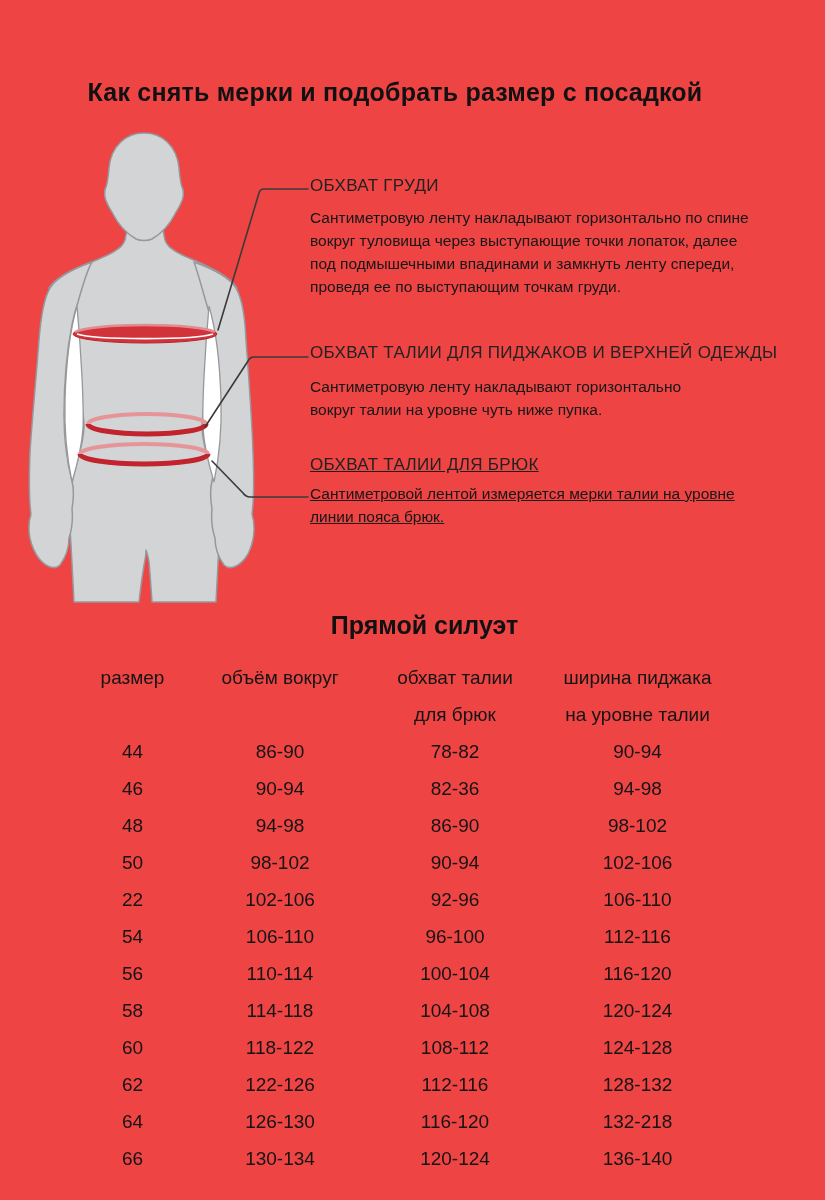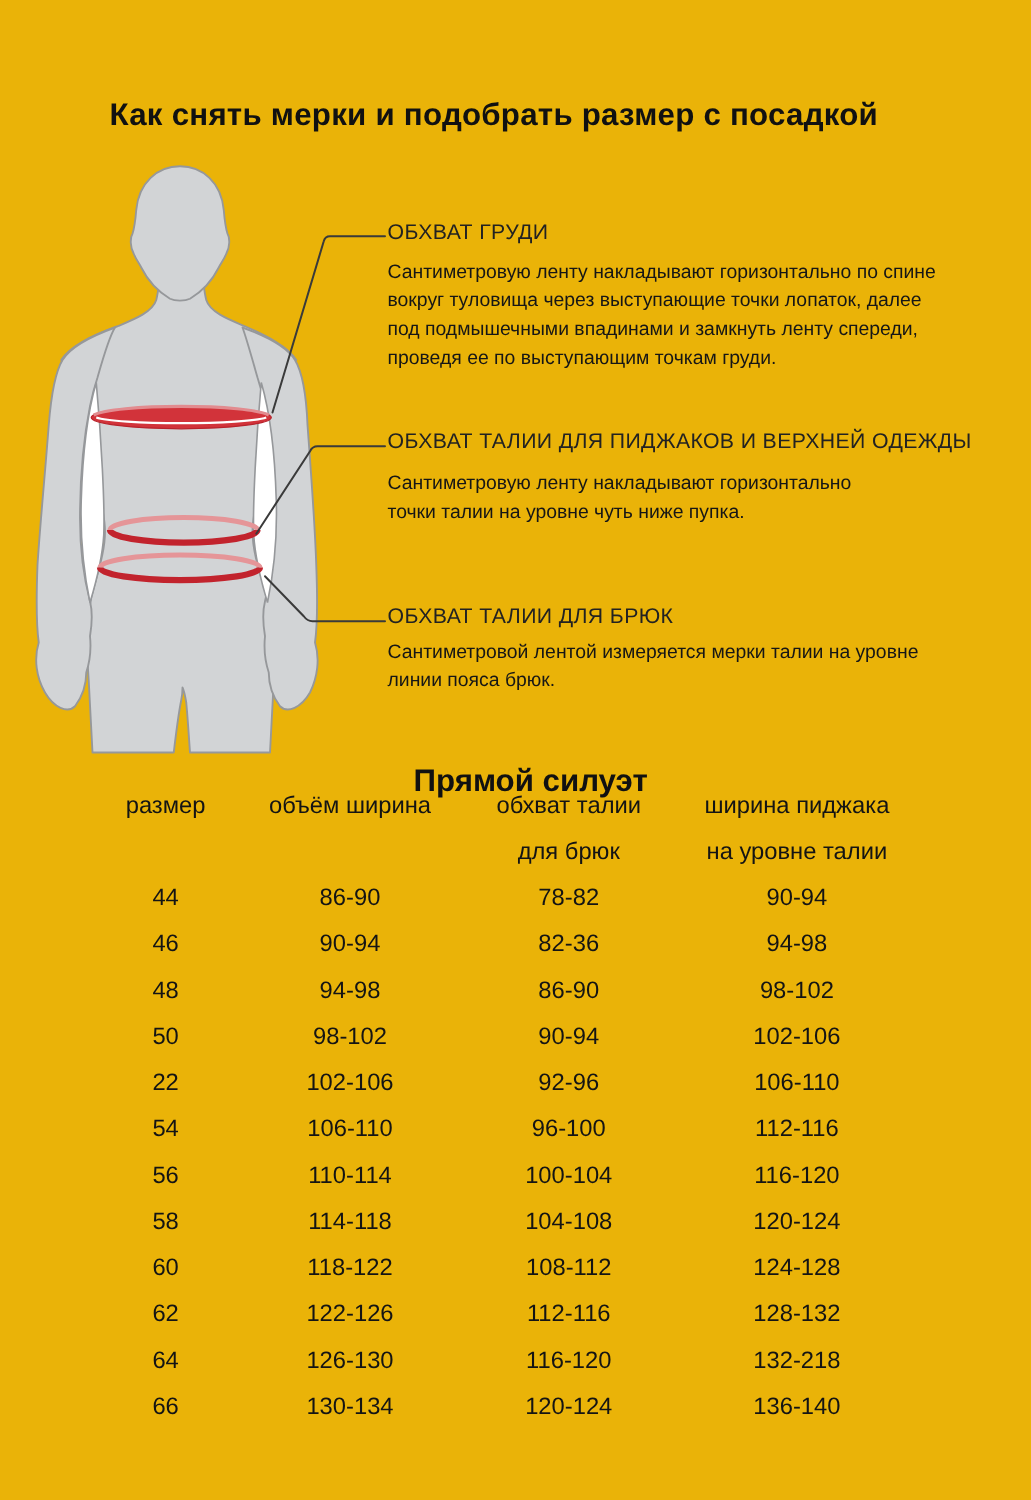--- a/index.html
+++ b/index.html
@@ -1,34 +1,34 @@
 <!DOCTYPE html>
 <html><head>
 <meta charset="utf-8">
 <style>
   html,body{margin:0;padding:0;}
   body{background:#ffffff;font-family:"Liberation Sans",sans-serif;color:#1c1c1c;}
-  .page{position:relative;width:825px;height:1200px;background:#eab308;overflow:hidden;margin:0 auto;}
+  .page{position:relative;width:825px;height:1200px;background:#ef4444;overflow:hidden;margin:0 auto;}
 
   .main-title{position:absolute;left:0;top:78px;width:790px;text-align:center;
     font-size:25px;font-weight:bold;color:#111;letter-spacing:0.2px;}
 
   .figure-svg{position:absolute;left:0;top:0;width:825px;height:610px;}
 
   .annotation{position:absolute;}
   .annotation .ann-title{font-size:17px;color:#222;white-space:nowrap;letter-spacing:0.3px;}
   .annotation .ann-desc{font-size:15.5px;line-height:23px;color:#161616;margin-top:10px;}
   #ann1{left:310px;top:176px;} #ann1 .ann-desc{width:440px;}
   #ann2{left:310px;top:343px;} #ann2 .ann-desc{width:395px;margin-top:12px;}
-  #ann3{left:310px;top:483px;} #ann3 .ann-desc{width:460px;margin-top:7px;}
+  #ann3{left:310px;top:455px;text-decoration:underline;} #ann3 .ann-desc{width:460px;margin-top:7px;}
 
   .table-title{position:absolute;left:0;top:611px;width:825px;text-align:center;
     font-size:25px;font-weight:bold;color:#111;padding-left:12px;}
 
-  .size-table{position:absolute;left:80px;top:626px;width:660px;border-collapse:collapse;table-layout:fixed;}
+  .size-table{position:absolute;left:80px;top:659px;width:660px;border-collapse:collapse;table-layout:fixed;}
   .size-table td,.size-table th{font-weight:normal;font-size:19px;color:#141414;
     text-align:center;vertical-align:middle;height:37px;padding:0;}
   .size-table col.c1{width:105px;} .size-table col.c2{width:190px;}
   .size-table col.c3{width:160px;} .size-table col.c4{width:205px;}
 
   svg .body-fill{fill:#d2d4d6;stroke:#96989b;stroke-width:1.5;stroke-linejoin:round;}
   svg .gap{fill:#ffffff;stroke:#96989b;stroke-width:1.3;}
   svg .callout{fill:none;stroke:#3a3a3a;stroke-width:1.6;stroke-linecap:round;}
 </style>
 </head>
@@ -153,41 +153,41 @@
     <path class="callout" d="M 212 461 L 243 493 Q 246 497 250 497 L 308 497"></path>
   </svg>
 
   <div class="annotation" id="ann1">
     <div class="ann-title">ОБХВАТ ГРУДИ</div>
     <div class="ann-desc">Сантиметровую ленту накладывают горизонтально по спине вокруг туловища через выступающие точки лопаток, далее под подмышечными впадинами и замкнуть ленту спереди, проведя ее по выступающим точкам груди.</div>
   </div>
 
   <div class="annotation" id="ann2">
     <div class="ann-title">ОБХВАТ ТАЛИИ ДЛЯ ПИДЖАКОВ И ВЕРХНЕЙ ОДЕЖДЫ</div>
-    <div class="ann-desc">Сантиметровую ленту накладывают горизонтально точки талии на уровне чуть ниже пупка.</div>
+    <div class="ann-desc">Сантиметровую ленту накладывают горизонтально вокруг талии на уровне чуть ниже пупка.</div>
   </div>
 
   <div class="annotation" id="ann3">
     <div class="ann-title">ОБХВАТ ТАЛИИ ДЛЯ БРЮК</div>
     <div class="ann-desc">Сантиметровой лентой измеряется мерки талии на уровне линии пояса брюк.</div>
   </div>
 
   <div class="table-title">Прямой силуэт</div>
 
   <table class="size-table">
     <colgroup>
         <col class="c1">
         <col class="c2">
         <col class="c3">
         <col class="c4">
       </colgroup>
     <tbody>
       <tr>
         <th>размер</th>
-        <th>объём ширина</th>
+        <th>объём вокруг</th>
         <th>обхват талии</th>
         <th>ширина пиджака</th>
       </tr>
       <tr>
         <th></th>
         <th></th>
         <th>для брюк</th>
         <th>на уровне талии</th>
       </tr>
       <tr>

